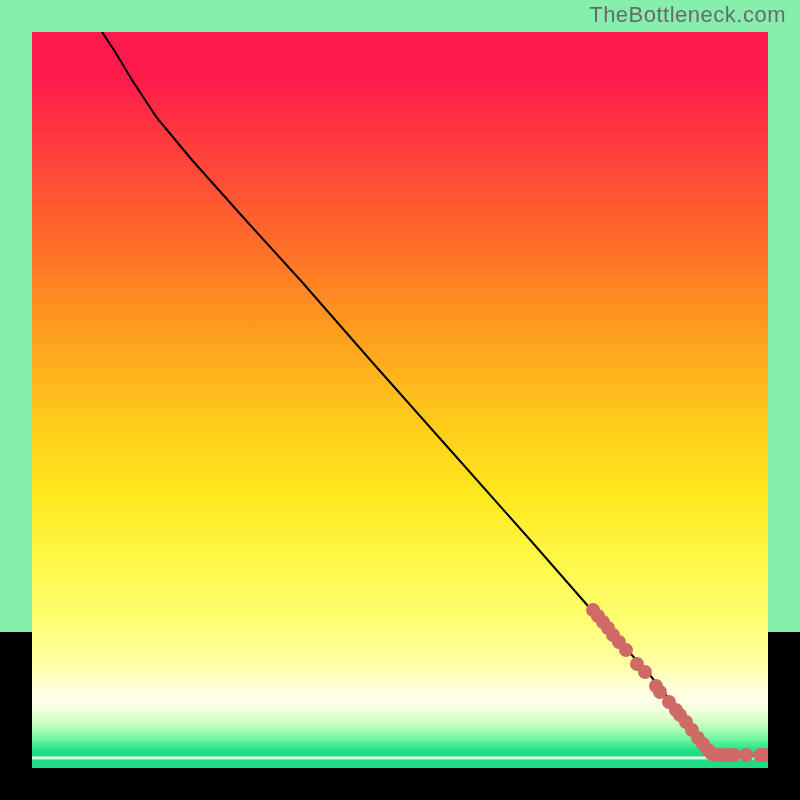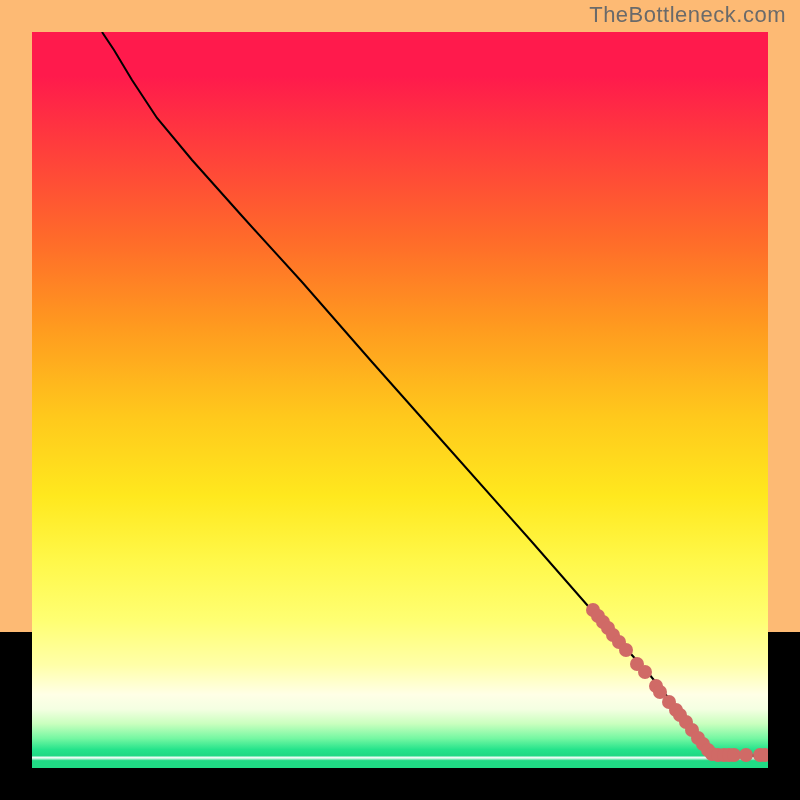--- a/index.html
+++ b/index.html
@@ -8,21 +8,21 @@
     width: 800px;
     height: 800px;
     background: #000;
     overflow: hidden;
     font-family: Arial, Helvetica, sans-serif;
   }
   .stage {
     position: relative;
     width: 800px;
     height: 632px;
-    background: #fdba74;
+    background: #86efac;
   }
   .watermark {
     position: absolute;
     top: 2px;
     right: 14px;
     color: #6a6a6a;
     font-size: 22px;
     font-weight: 500;
     letter-spacing: 0.5px;
     z-index: 5;

